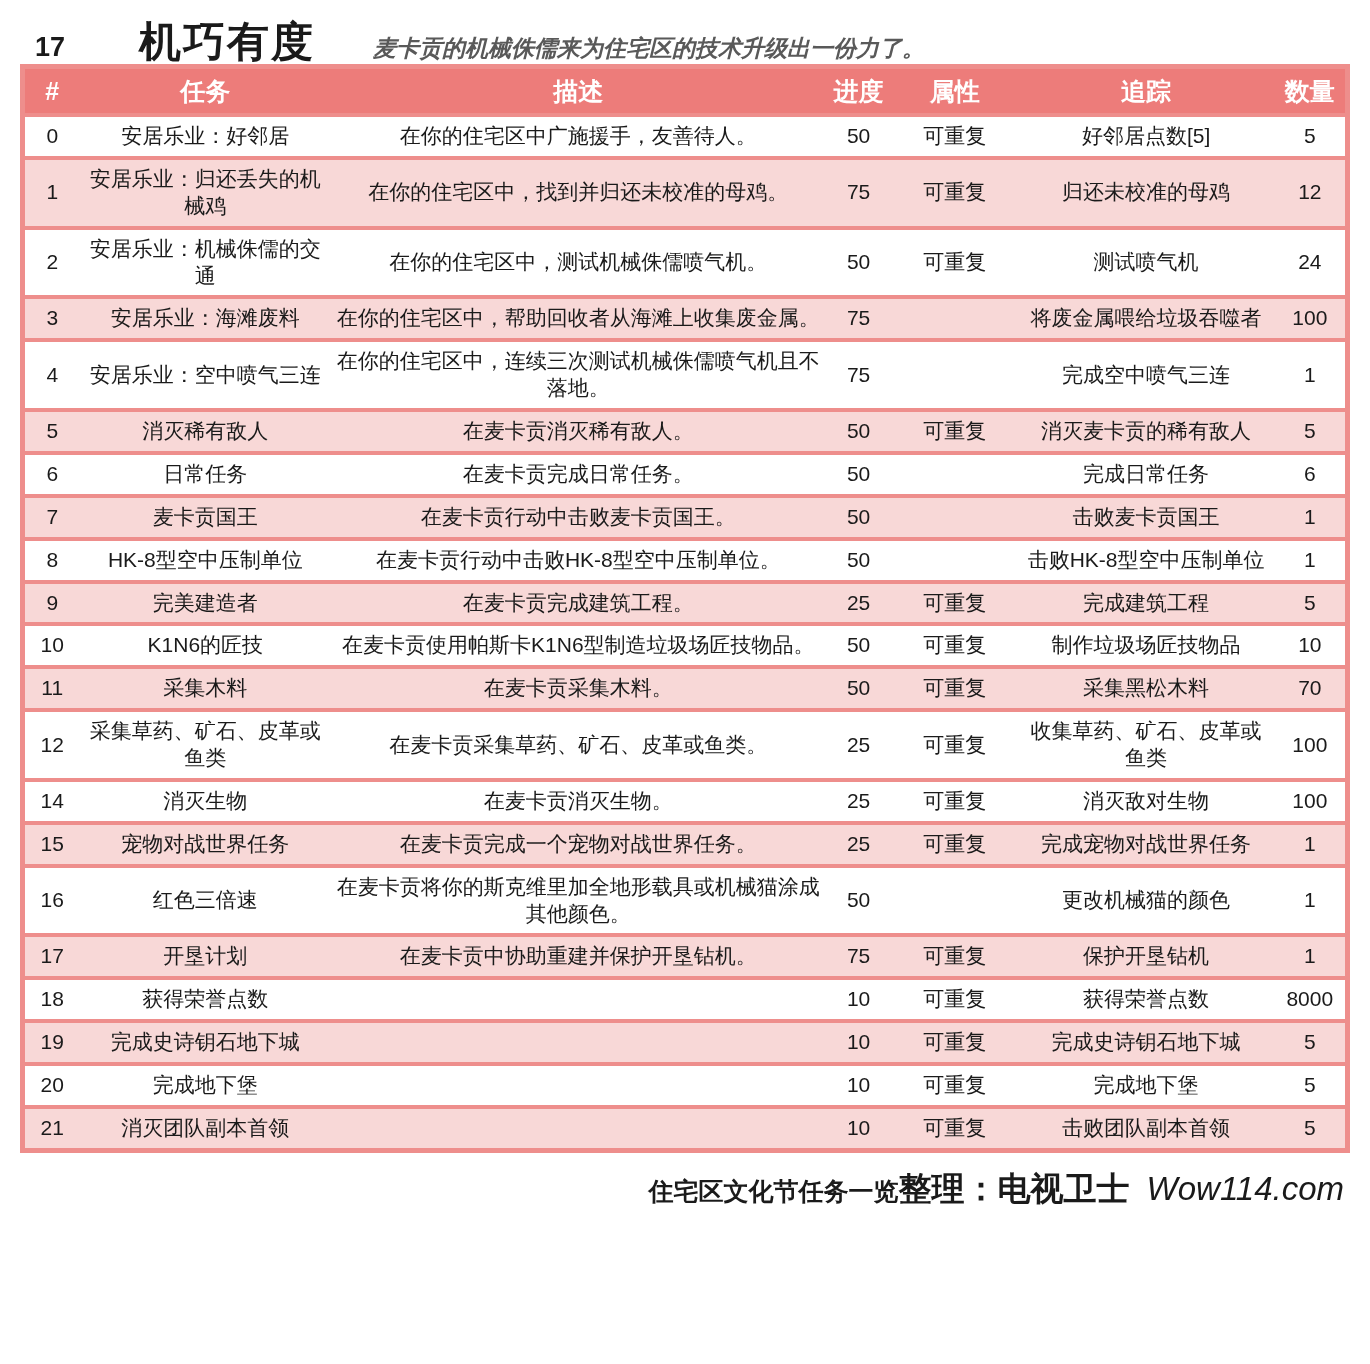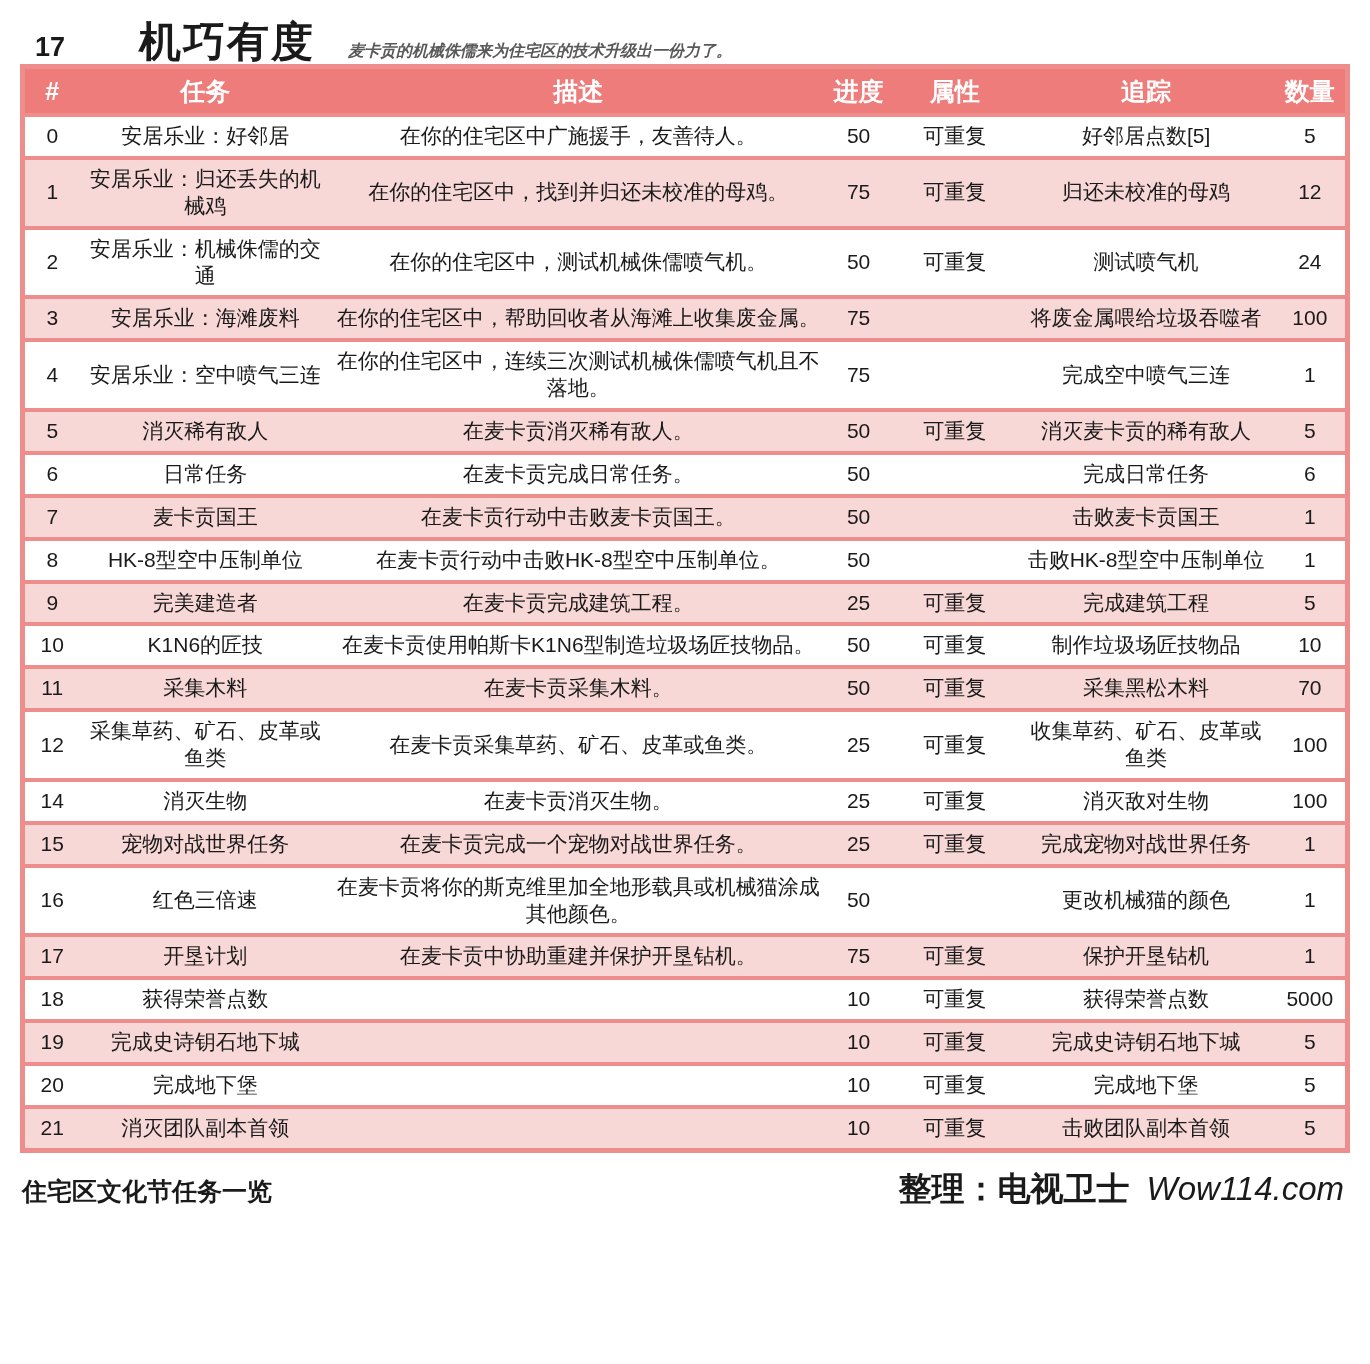--- a/index.html
+++ b/index.html
@@ -15,22 +15,22 @@
     font-family:"Liberation Sans",sans-serif;
     overflow:hidden;
   }
   .titlebar{
     display:flex;align-items:baseline;
     padding:14px 0 6px 35px;height:44px;
   }
   .page-num{font-weight:bold;font-size:27px;min-width:68px;}
   .doc-title{font-weight:bold;font-size:42px;margin-left:36px;letter-spacing:2px;}
   .subtitle{
-    font-style:italic;font-weight:600;font-size:16px;
-    color:#595959;margin-left:33px;
+    font-style:italic;font-weight:600;font-size:23px;
+    color:#595959;margin-left:58px;
   }
   table.task-table{
     width:1330px;margin:0 20px;
     border-collapse:collapse;
     border:5px solid var(--border);
     table-layout:fixed;
   }
   .task-table thead th{
     background:var(--salmon);color:#ffffff;
     font-size:25px;font-weight:bold;
@@ -38,23 +38,22 @@
   }
   .task-table td{
     text-align:center;vertical-align:middle;
     font-size:21px;line-height:1.28;
     padding:6px 4px;
     overflow-wrap:break-word;
   }
   .task-table tbody tr{border-top:4px solid var(--border);}
   .task-table tbody tr.pink td{background:var(--pink);}
   .footer{
-    display:flex;justify-content:space-between;align-items:baseline;
-    padding:14px 26px 0 22px;
-    gap:36px;
+    display:flex;justify-content:flex-end;align-items:baseline;
+    padding:14px 26px 0 51px;
   }
   .footer-left{font-weight:bold;font-size:25px;}
   .footer-right{font-size:33px;}
   .credit-label{font-weight:bold;}
   .site-name{font-style:italic;font-weight:normal;margin-left:8px;}
 </style>
 </head>
 <body>
 
 <div class="titlebar">
@@ -238,21 +237,21 @@
         <td>保护开垦钻机</td>
         <td>1</td>
       </tr>
       <tr>
         <td>18</td>
         <td>获得荣誉点数</td>
         <td></td>
         <td>10</td>
         <td>可重复</td>
         <td>获得荣誉点数</td>
-        <td>5000</td>
+        <td>8000</td>
       </tr>
       <tr class="pink">
         <td>19</td>
         <td>完成史诗钥石地下城</td>
         <td></td>
         <td>10</td>
         <td>可重复</td>
         <td>完成史诗钥石地下城</td>
         <td>5</td>
       </tr>

